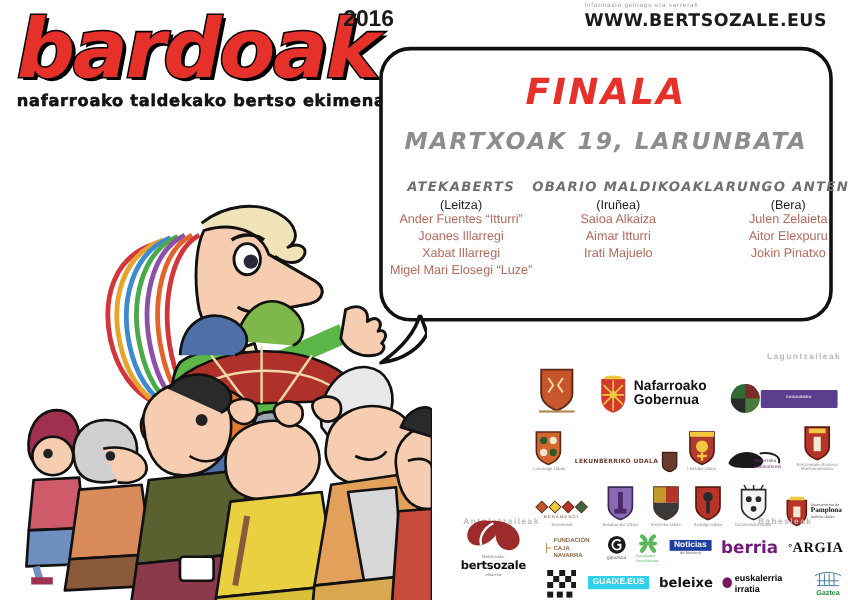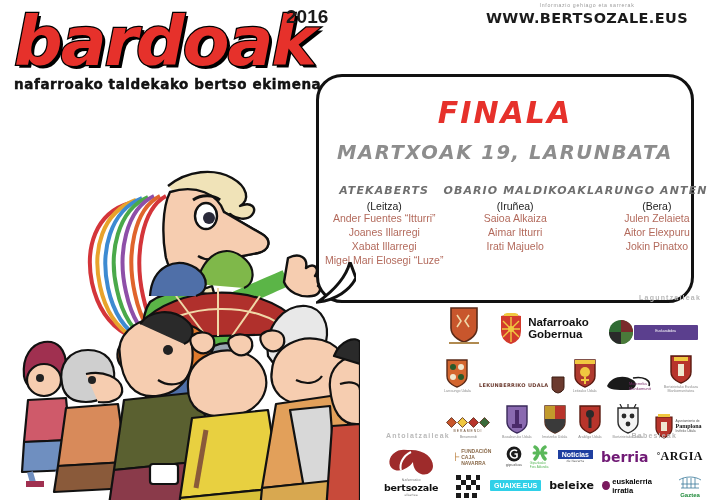--- a/index.html
+++ b/index.html
@@ -31,38 +31,37 @@
     font-family:"Liberation Sans", sans-serif;
   }
   .brand-sub{
     margin-top:6px;
     font-family:"DejaVu Sans", sans-serif;
     font-weight:bold;font-size:13.5px;letter-spacing:0.6px;
     color:#141414;white-space:nowrap;
     -webkit-text-stroke:0.4px #000;
   }
 
-  .site-block{position:absolute;right:10px;top:2px;text-align:center;width:220px;}
+  .site-block{position:absolute;right:0;top:2px;width:220px;}
   .site-info{
     font-size:5.2px;color:#9a9a9a;letter-spacing:0.7px;
     font-family:"Liberation Sans", sans-serif;
     margin-bottom:2px;
   }
   .site-url{
     font-family:"DejaVu Sans", sans-serif;
     font-weight:bold;font-size:14.5px;letter-spacing:0.4px;
     color:#1b1b1b;
   }
 
   
   .bubble{
     position:absolute;left:316px;top:39px;width:378px;height:229px;
     background:#fff;border:3px solid #111;border-radius:26px;
     box-sizing:border-box;
-    margin-top:35px;
   }
   .bubble-tail{
     position:absolute;left:316px;top:262px;width:40px;height:44px;
     overflow:hidden;
   }
   .bubble-tail svg{display:block;}
 
   .finala{
     text-align:center;margin-top:18px;
     font-family:"DejaVu Sans", sans-serif;
@@ -493,21 +492,21 @@
           </div>
         </div>
       </div>
     </div>
   </div>
 
   <div class="bottom-zone">
     <div class="zone-label lbl-antolatzaileak">Antolatzaileak</div>
     <div class="zone-label lbl-babesleak">Babesleak</div>
 
-    <div style="position:absolute;left:6px;top:16px;">
+    <div style="position:absolute;left:6px;top:0;">
       <div class="bertsozale-logo">
         <svg width="52" height="30" viewBox="0 0 52 30">
           <path d="M26 2 C40 2 48 10 48 18 C48 24 42 28 36 26 C30 24 28 18 28 14 C24 20 16 24 10 22 C4 20 2 12 8 6 C14 0 20 2 26 2 Z" fill="#9e2b2b"></path>
           <path d="M26 4 C18 8 14 16 16 22" fill="none" stroke="#fff" stroke-width="2"></path>
         </svg>
         <div class="bz-top">Nafarroako</div>
         <div class="bz-text">bertsozale</div>
         <div class="bz-bot">elkartea</div>
       </div>
     </div>

